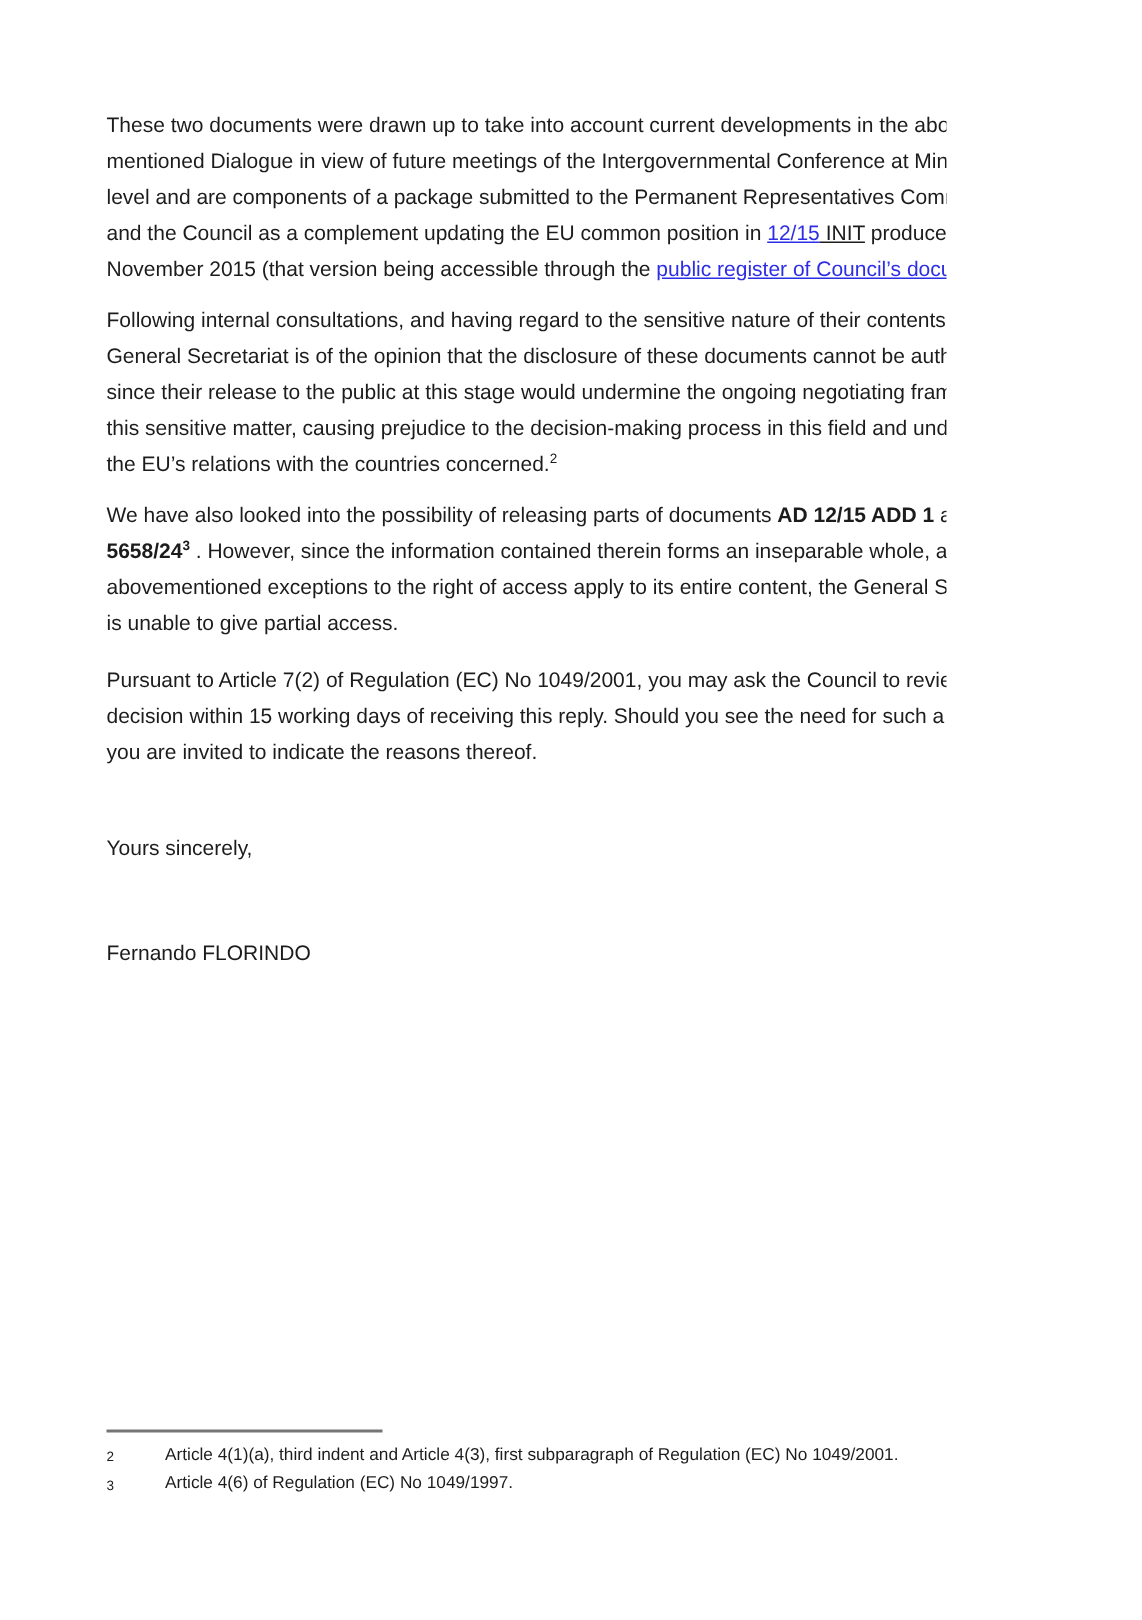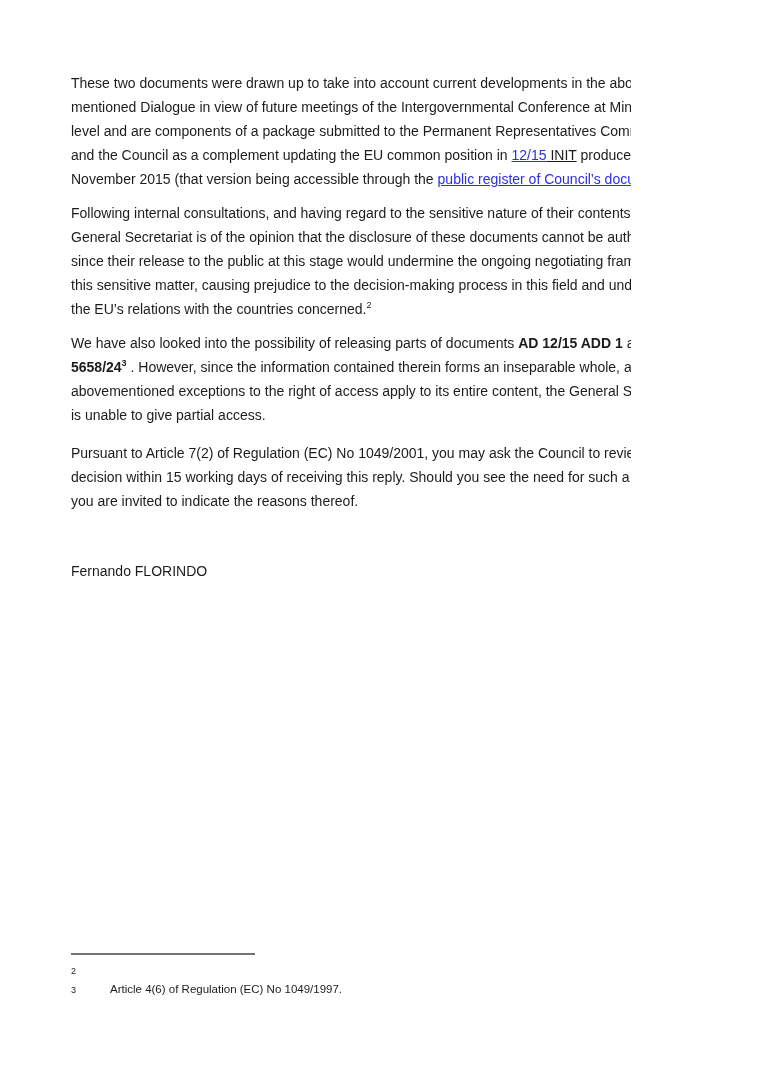--- a/index.html
+++ b/index.html
@@ -97,29 +97,31 @@
 
     <p class="para"><span>These two documents were drawn up to take into account current developments in the above-mentioned Dialogue in view of future meetings of the Intergovernmental Conference at Ministerial level and are components of a package submitted to the Permanent Representatives Committee and the Council as a complement updating the EU common position in </span><a class="doclink"><span class="lnk-blue">12/15</span><span class="lnk-dark"> INIT</span></a><span> produced on 30 November 2015 (that version being accessible through the </span><a class="lnk-blue">public register of Council’s documents</a><span>).</span></p>
 
     <p class="para"><span>Following internal consultations, and having regard to the sensitive nature of their contents, the General Secretariat is of the opinion that the disclosure of these documents cannot be authorised, since their release to the public at this stage would undermine the ongoing negotiating framework on this sensitive matter, causing prejudice to the decision-making process in this field and undermining the EU’s relations with the countries concerned.</span><sup class="fn-ref">2</sup></p>
 
 
     <p class="para"><span>We have also looked into the possibility of releasing parts of documents </span><b class="bold">AD 12/15 ADD 1</b><span> and </span><b class="bold"><span>5658/24</span><sup class="fn-ref">3</sup></b><span> . However, since the information contained therein forms an inseparable whole, and as the abovementioned exceptions to the right of access apply to its entire content, the General Secretariat is unable to give partial access.</span></p>
 
     <p class="para gap-before"><span>Pursuant to Article 7(2) of Regulation (EC) No 1049/2001, you may ask the Council to review this decision within 15 working days of receiving this reply. Should you see the need for such a review, you are invited to indicate the reasons thereof.</span></p>
 
+    <p class="para closing">Yours sincerely,</p>
 
     <p class="para signature">Fernando FLORINDO</p>
 
   </div>
 
   <div class="footnote-area">
     <div class="footnote-separator"></div>
     <div class="footnote-row">
       <span class="footnote-marker">2</span>
+      <span class="footnote-text">Article 4(1)(a), third indent and Article 4(3), first subparagraph of Regulation (EC) No 1049/2001.</span>
     </div>
     <div class="footnote-row">
       <span class="footnote-marker">3</span>
       <span class="footnote-text">Article 4(6) of Regulation (EC) No 1049/1997.</span>
     </div>
   </div>
 
 
   <div class="page-number">2/2</div>
 

